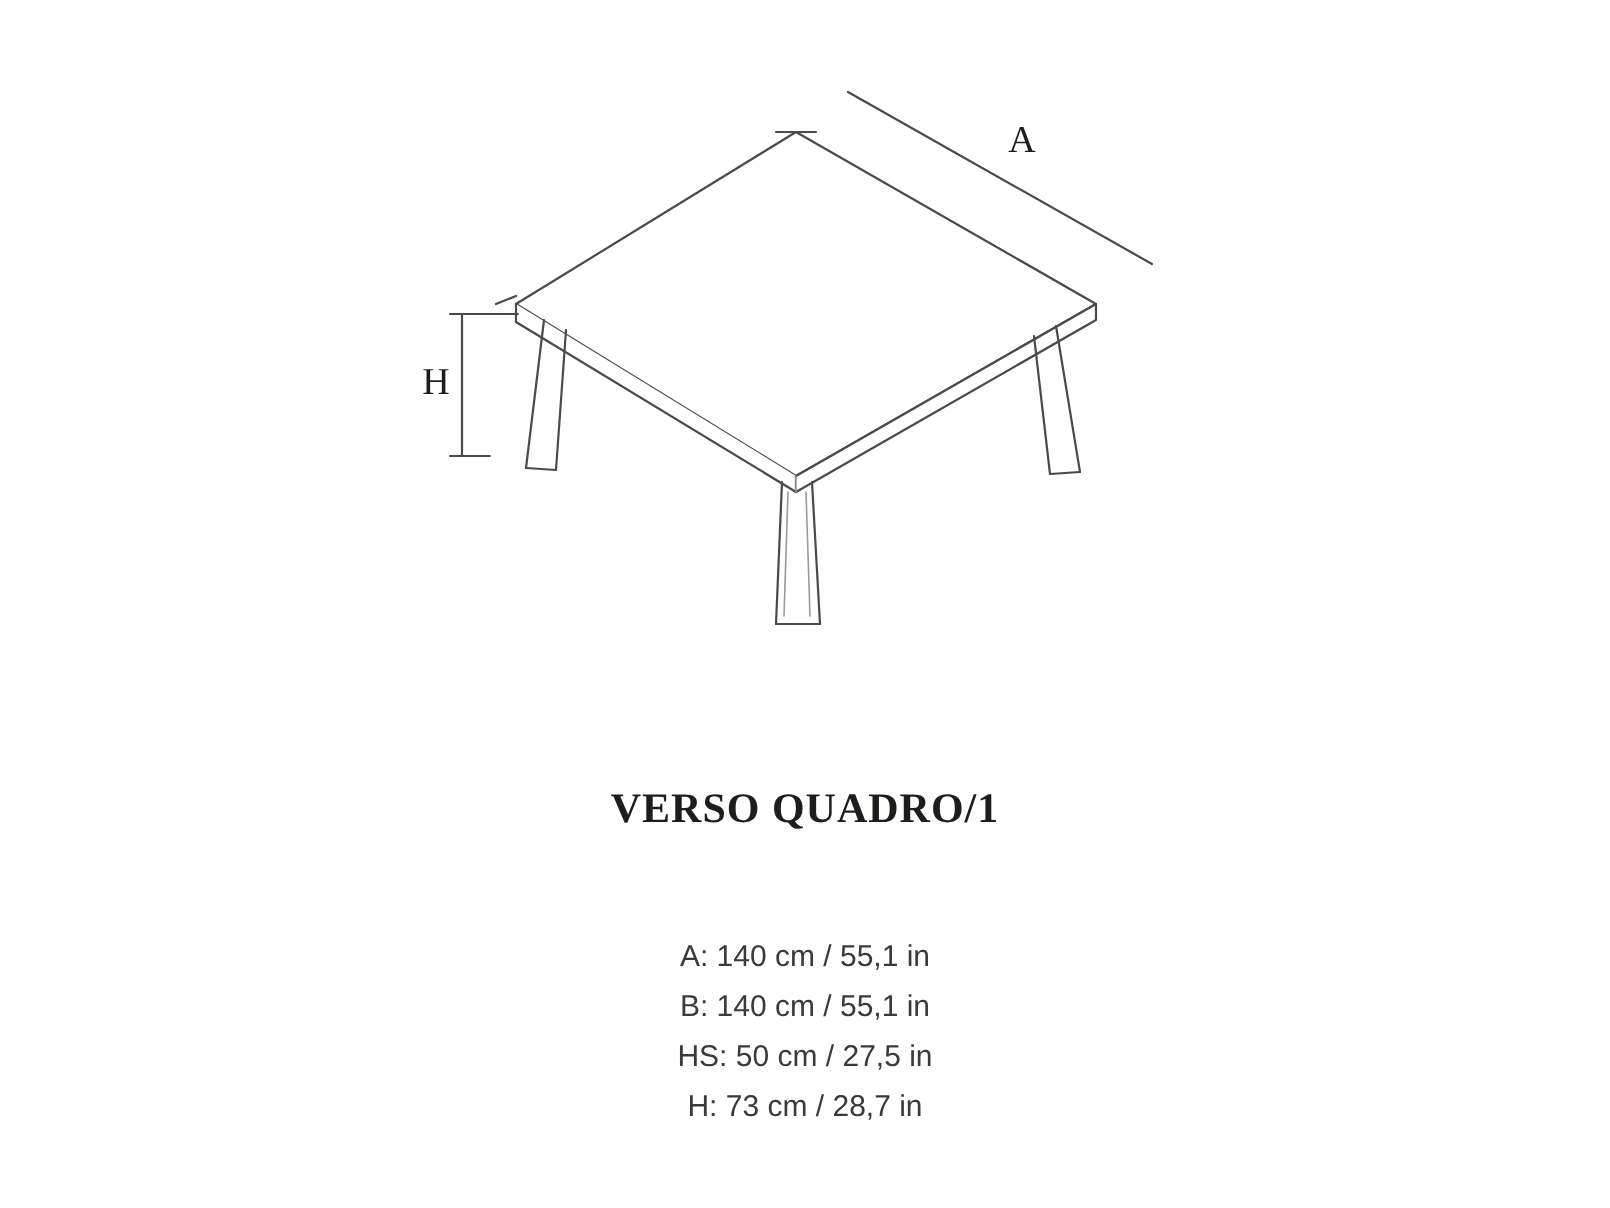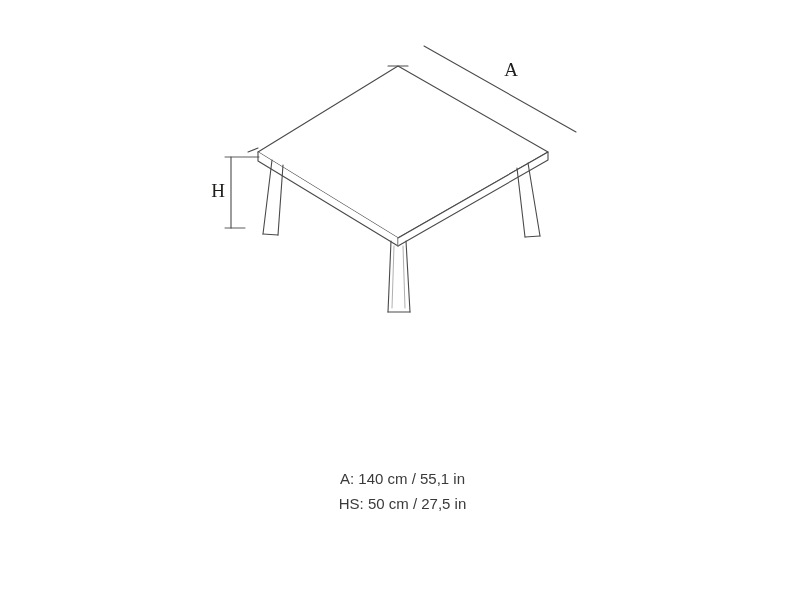--- a/index.html
+++ b/index.html
@@ -90,19 +90,22 @@
 
       <path d="M 231 157 L 231 228"></path>
       <path d="M 225 157 L 259 157" stroke-width="0.9"></path>
       <path d="M 225 228 L 245 228" stroke-width="0.9"></path>
     </g>
 
     <text x="511" y="76" font-family="Liberation Serif, serif" font-size="19" fill="#1d1d1b" text-anchor="middle">A</text>
     <text x="218" y="197" font-family="Liberation Serif, serif" font-size="19" fill="#1d1d1b" text-anchor="middle">H</text>
   </svg>
 
+  <div class="title">VERSO QUADRO/1</div>
 
   <div class="specs">
     <div class="spec-line">A: 140 cm / 55,1 in</div>
+    <div class="spec-line">B: 140 cm / 55,1 in</div>
     <div class="spec-line">HS: 50 cm / 27,5 in</div>
+    <div class="spec-line">H: 73 cm / 28,7 in</div>
   </div>
 
 </div>
 
 </body></html>

